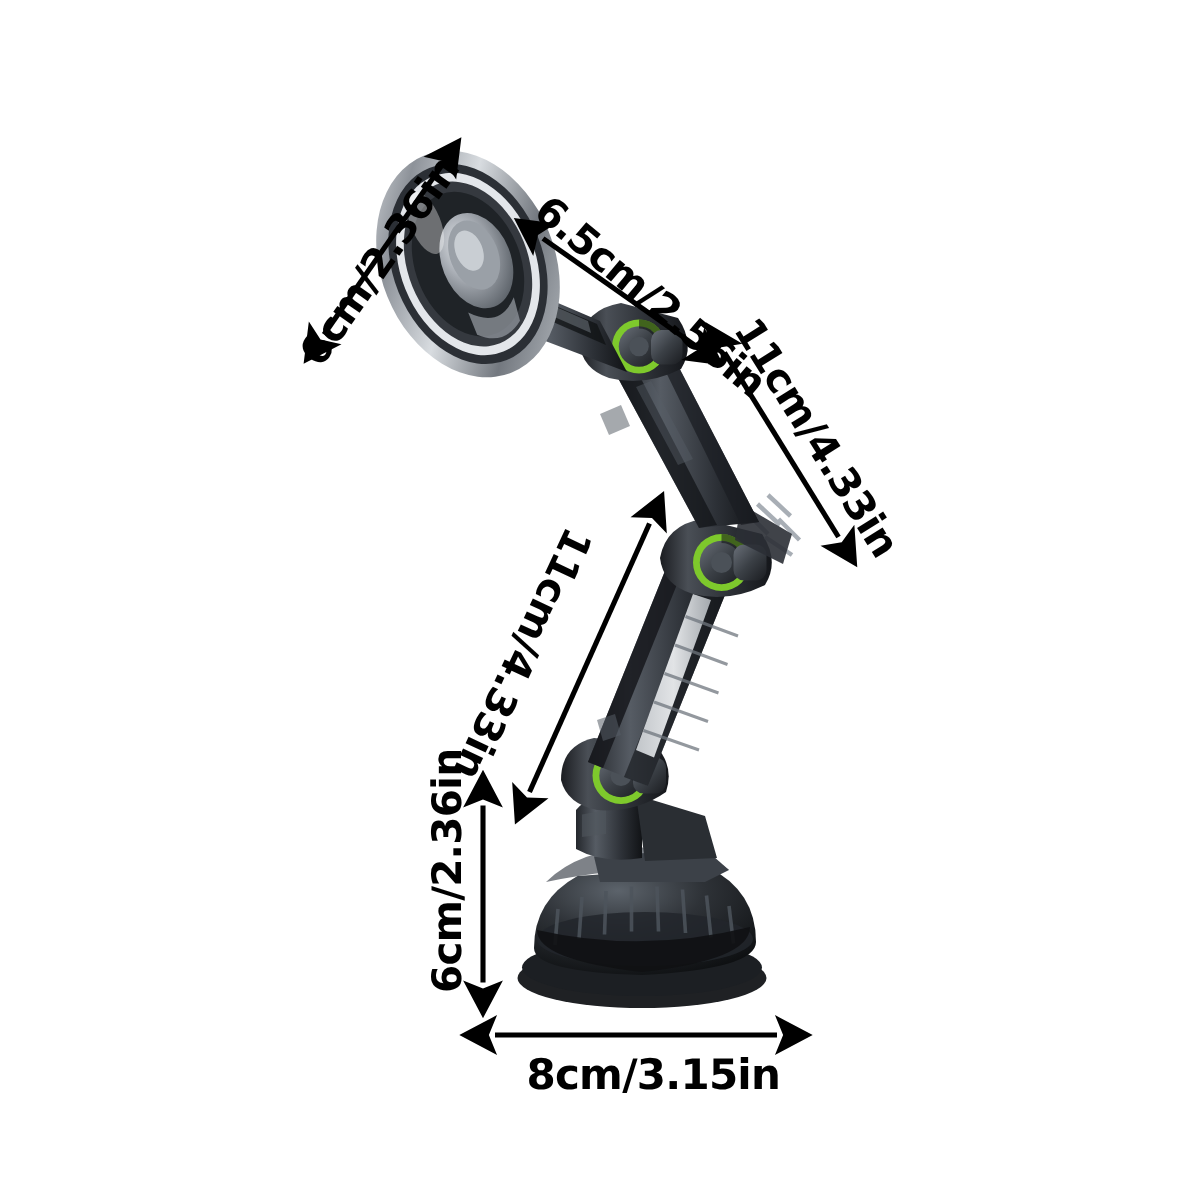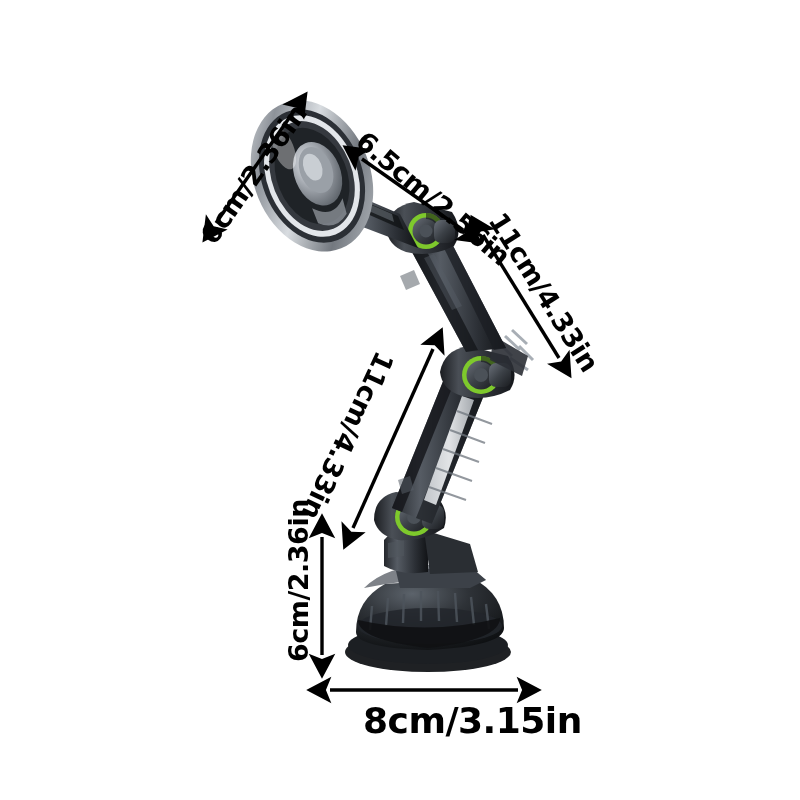--- a/index.html
+++ b/index.html
@@ -216,15 +216,15 @@
   <div class="dim-label" style="left:194px; top:232px; font-size:27px; transform: rotate(-55deg);">6cm/2.36in</div>
 
   <div class="dim-label" style="left:370px; top:125px; font-size:27px; transform: rotate(40deg);">6.5cm/2.56in</div>
 
   <div class="dim-label" style="left:509px; top:207px; font-size:27px; transform: rotate(58deg);">11cm/4.33in</div>
 
   <div class="dim-label" style="left:400px; top:360px; font-size:27px; transform: rotate(115deg);">11cm/4.33in</div>
 
   <div class="dim-label" style="left:283px; top:662px; font-size:27px; transform: rotate(-90deg);">6cm/2.36in</div>
 
-  <div class="dim-label" style="left:363px; top:700px; font-size:36px;">8cm/3.15in</div>
+  <div class="dim-label" style="left:351px; top:700px; font-size:28px;">8cm/3.15in</div>
 
 </div>
 
 </body></html>

